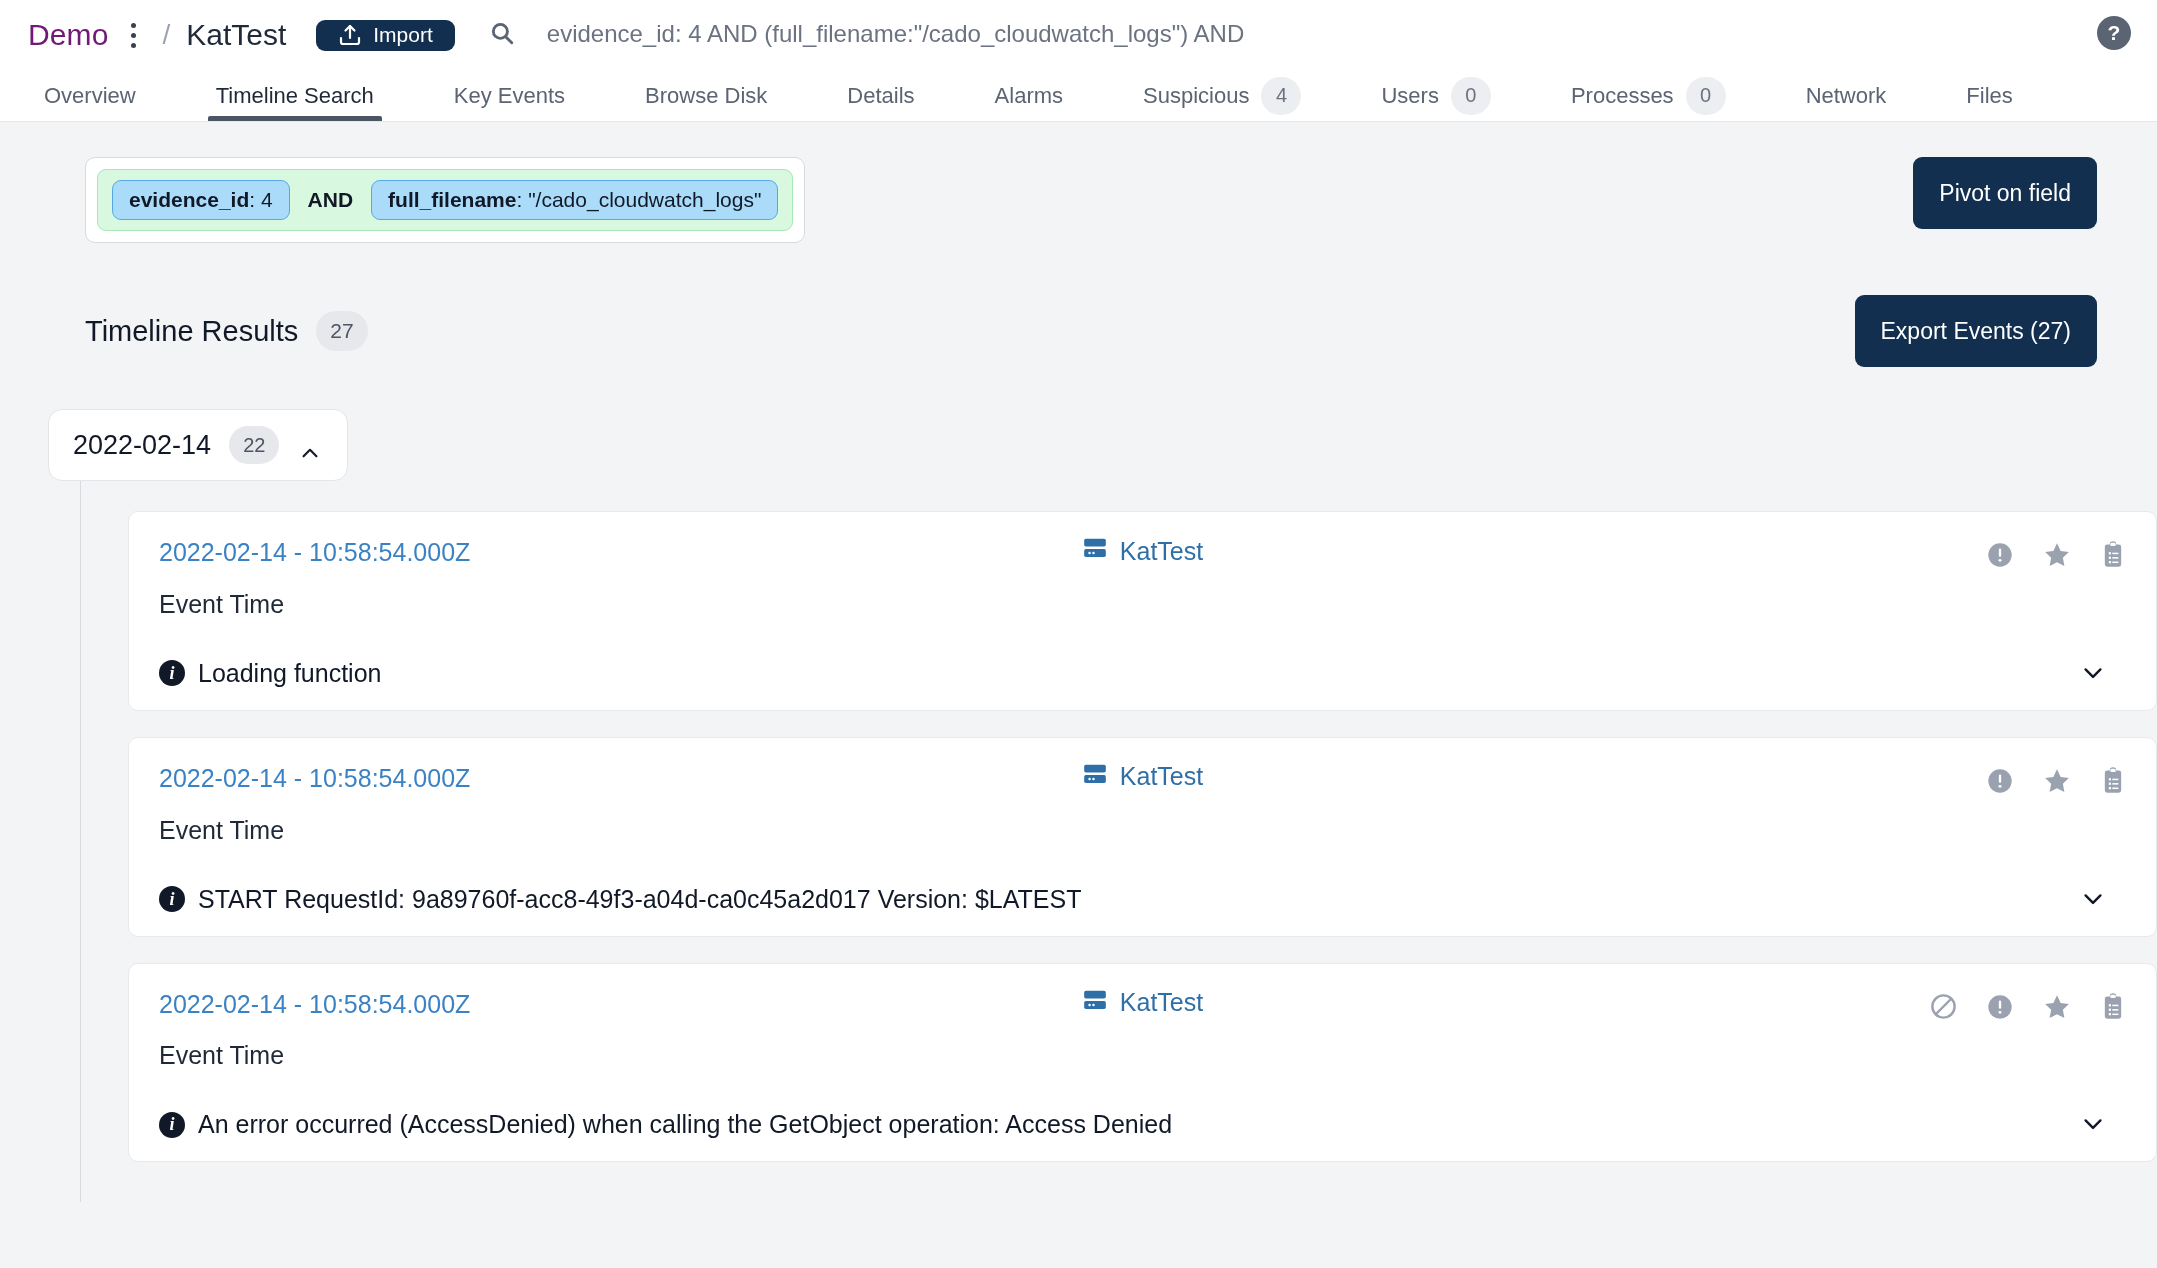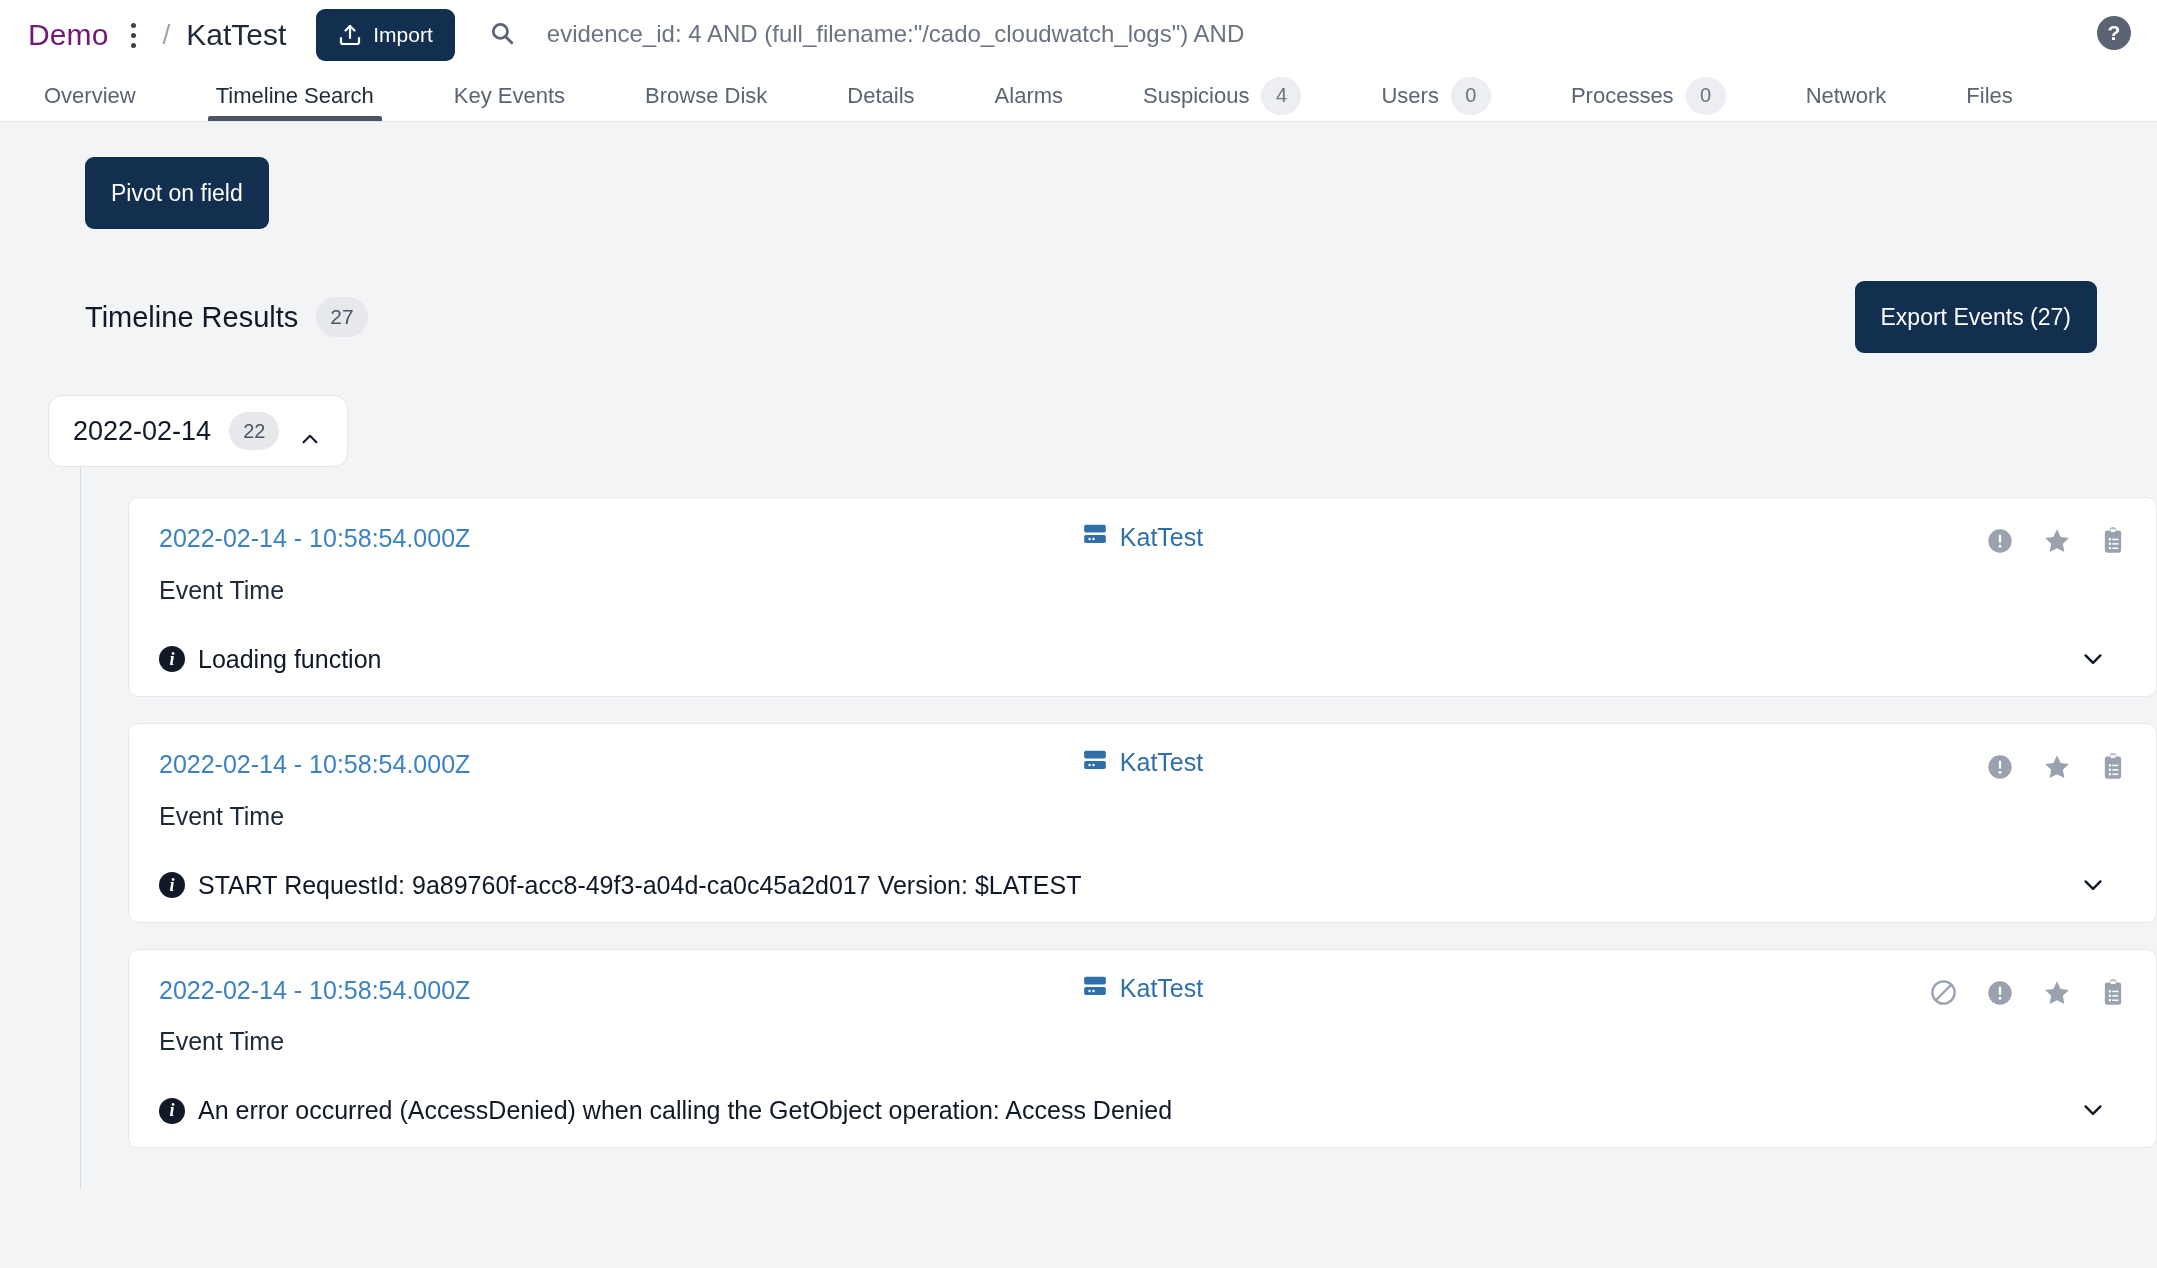--- a/index.html
+++ b/index.html
@@ -34,21 +34,21 @@
   .kebab i { width: 5px; height: 5px; border-radius: 50%; background: #374151; display:block; }
   .slash { font-size: 28px; color: #9ca3af; margin: 0 16px; font-weight: 300; }
   .case-name { font-size: 30px; color: #1f2937; }
 
   .import-btn {
     margin-left: 30px;
     background: #132f4f;
     color: #ffffff;
     border: none;
     border-radius: 9px;
-    height: 52px;
+    height: 31px;
     padding: 0 22px;
     display: flex; align-items: center; gap: 11px;
     font-size: 21px; font-family: inherit;
     cursor: pointer;
   }
   .import-btn svg { display: block; }
 
   .searchwrap {
     margin-left: 34px;
     display: flex; align-items: flex-start; gap: 32px;
@@ -293,20 +293,31 @@
       <span>Network</span>
     </div>
     <div class="tab">
       <span>Files</span>
     </div>
   </div>
 
 <div class="main">
 
   <div class="query-row">
+    <div class="query-box">
+      <div class="query-group">
+        <span class="chip">
+          <b>evidence_id</b><span>:</span><span> 4</span>
+        </span>
+        <span class="bool-op">AND</span>
+        <span class="chip">
+          <b>full_filename</b><span>:</span><span> "/cado_cloudwatch_logs"</span>
+        </span>
+      </div>
+    </div>
     <button class="btn-dark">Pivot on field</button>
   </div>
 
   <div class="results-row">
     <div class="results-title">
       <h2>Timeline Results</h2>
       <span class="pill">27</span>
     </div>
     <button class="btn-dark">Export Events (27)</button>
   </div>

